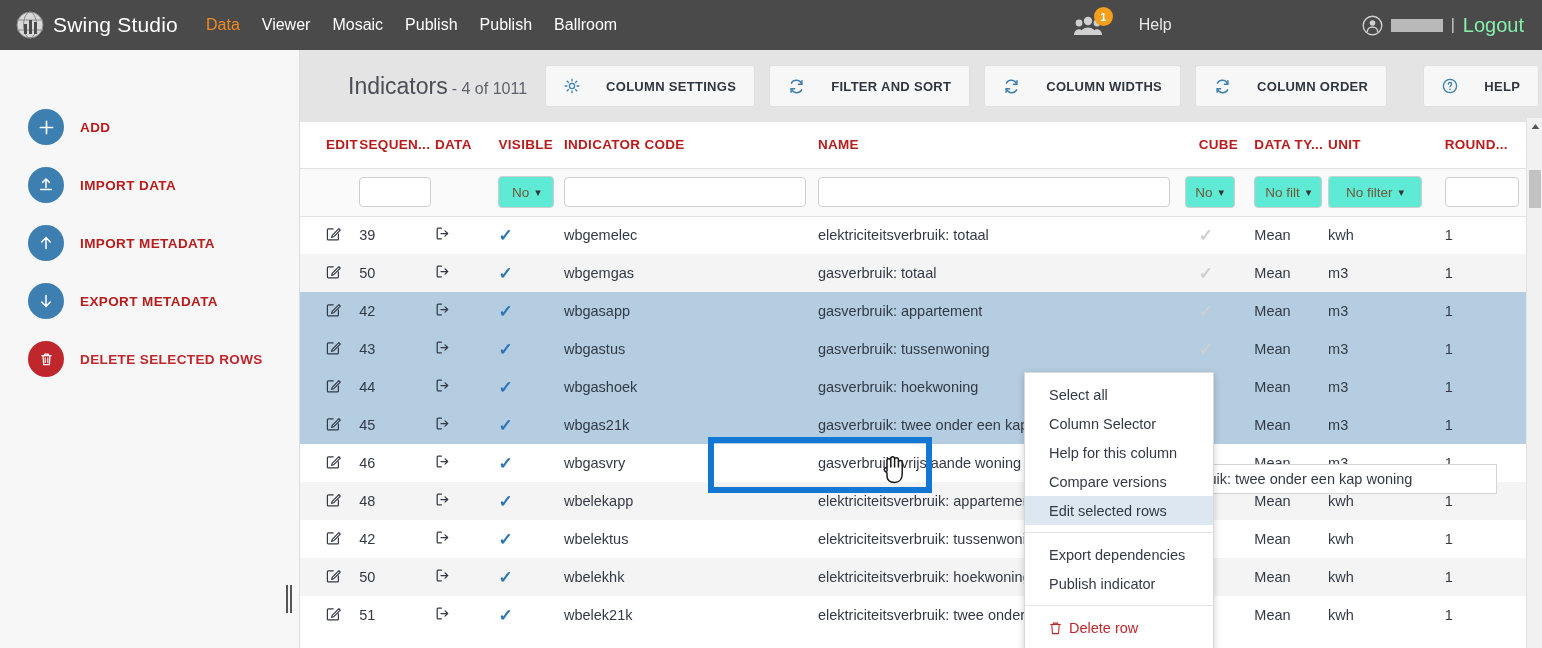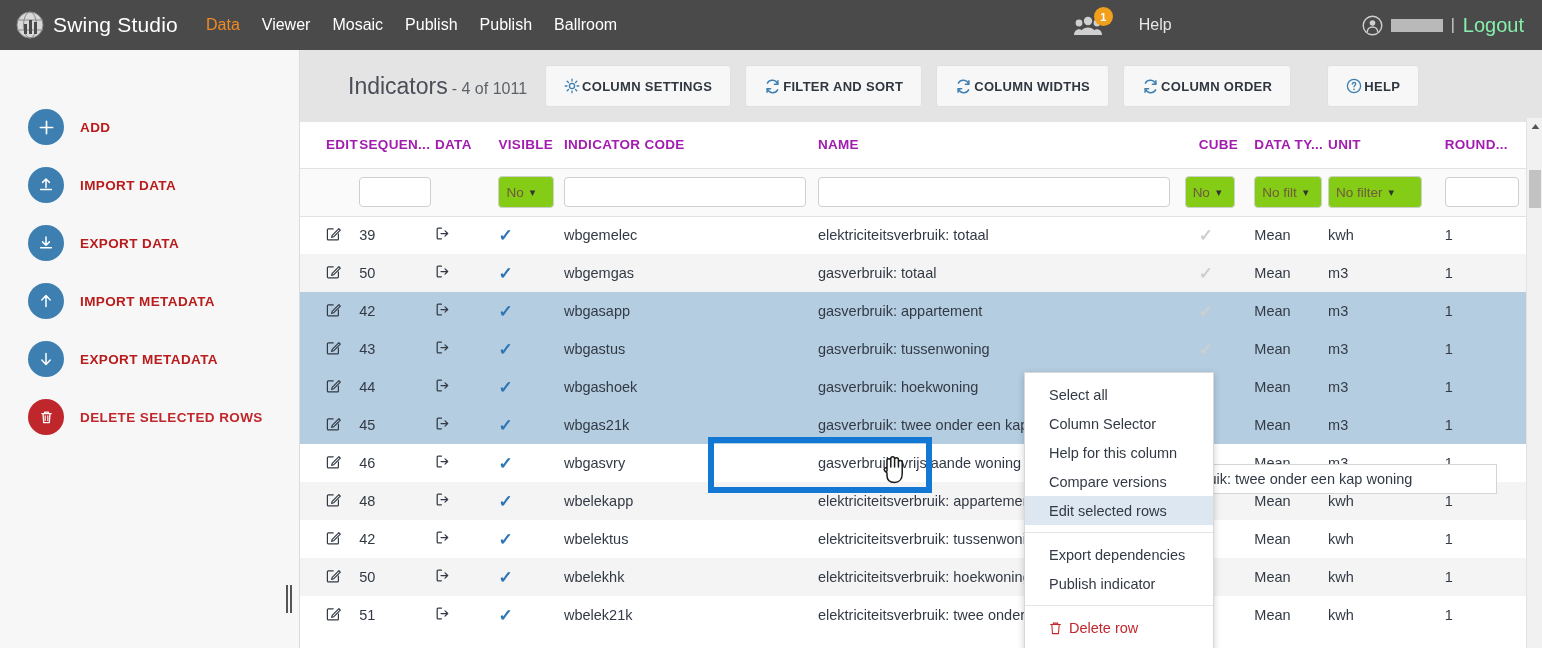--- a/index.html
+++ b/index.html
@@ -99,54 +99,54 @@
     height: 72px; background: #e4e4e4;
     display: flex; align-items: center; padding: 0 18px 0 48px;
   }
   .page-title { font-size: 23px; color: #4a4f57; white-space: nowrap; }
   .page-title b { font-weight: normal; }
   .page-count { font-size: 16px; color: #5d626a; margin-left: 4px; }
   .tb-buttons { margin-left: 18px; display: flex; align-items: center; gap: 14px; }
   .tb-btn {
     background: #f7f7f7; border: 1px solid #e0e0e0; border-radius: 3px;
     height: 42px; padding: 0 18px;
-    display: flex; align-items: center; gap: 2px;
+    display: flex; align-items: center; gap: 26px;
     cursor: pointer; white-space: nowrap;
   }
   .tb-btn .lbl {
     font-size: 13px; font-weight: bold; color: #2f3640; letter-spacing: .3px;
   }
   .tb-btn.help-btn { margin-left: 22px; }
 
   
   #tablewrap {
     position: absolute; top: 72px; left: 0;
     width: 1242px; height: 526px; overflow: hidden;
     background: #fff;
   }
   table.grid { border-collapse: collapse; table-layout: fixed; width: 1272px; }
   table.grid th {
     height: 46px; background: #fff;
-    font-size: 13.5px; font-weight: bold; color: #a21caf;
+    font-size: 13.5px; font-weight: bold; color: #b91c1c;
     letter-spacing: .3px; text-align: left;
     border-bottom: 1px solid #e2e2e2;
     vertical-align: middle; padding: 0; white-space: nowrap;
   }
   .filter-row td {
     height: 48px; background: #fafafa;
     border-bottom: 1px solid #e2e2e2; padding: 0; vertical-align: middle;
   }
   .f-input {
     height: 30px; border: 1px solid #cfcfcf; border-radius: 4px;
     background: #fff; width: 100%;
   }
   .f-select {
     height: 30px; border: 1px solid #cfcfcf; border-radius: 4px;
-    background: #84cc16; display: flex; align-items: center;
-    justify-content: flex-start; padding: 15px 7px;
+    background: #5eead4; display: flex; align-items: center;
+    justify-content: center; padding: 15px 7px;
     font-size: 13.5px; color: #6f5a3c; cursor: pointer;
   }
   .f-select .car { color: #333; font-size: 11px; margin-left: 6px; }
   table.grid td.cell {
     height: 38px; padding: 0; vertical-align: middle;
     font-size: 14.5px; color: #333a45; white-space: nowrap;
   }
   tr.r-odd td.cell { background: #ffffff; }
   tr.r-even td.cell { background: #f4f4f4; }
   tr.r-sel td.cell { background: #b4cde1 !important; }
@@ -287,29 +287,20 @@
   <div class="side-item">
     <span class="side-bullet">
       <svg width="18" height="18" viewBox="0 0 18 18">
         <path d="M9 11.5V3.2M5.6 6.4L9 3 12.4 6.4" fill="none" stroke="#fff" stroke-width="1.5" stroke-linecap="round" stroke-linejoin="round"></path>
         <path d="M3.6 13.6h10.8" stroke="#fff" stroke-width="1.5" stroke-linecap="round"></path>
       </svg>
     </span>
     <span class="side-label">IMPORT DATA</span>
   </div>
 
-  <div class="side-item">
-    <span class="side-bullet">
-      <svg width="18" height="18" viewBox="0 0 18 18">
-        <path d="M9 3v8.3M5.6 7.9L9 11.3 12.4 7.9" fill="none" stroke="#fff" stroke-width="1.5" stroke-linecap="round" stroke-linejoin="round"></path>
-        <path d="M3.6 13.8h10.8" stroke="#fff" stroke-width="1.5" stroke-linecap="round"></path>
-      </svg>
-    </span>
-    <span class="side-label">EXPORT DATA</span>
-  </div>
 
   <div class="side-item">
     <span class="side-bullet">
       <svg width="18" height="18" viewBox="0 0 18 18">
         <path d="M9 14.5V3.8M4.8 8L9 3.6 13.2 8" fill="none" stroke="#fff" stroke-width="1.5" stroke-linecap="round" stroke-linejoin="round"></path>
       </svg>
     </span>
     <span class="side-label">IMPORT METADATA</span>
   </div>
 

